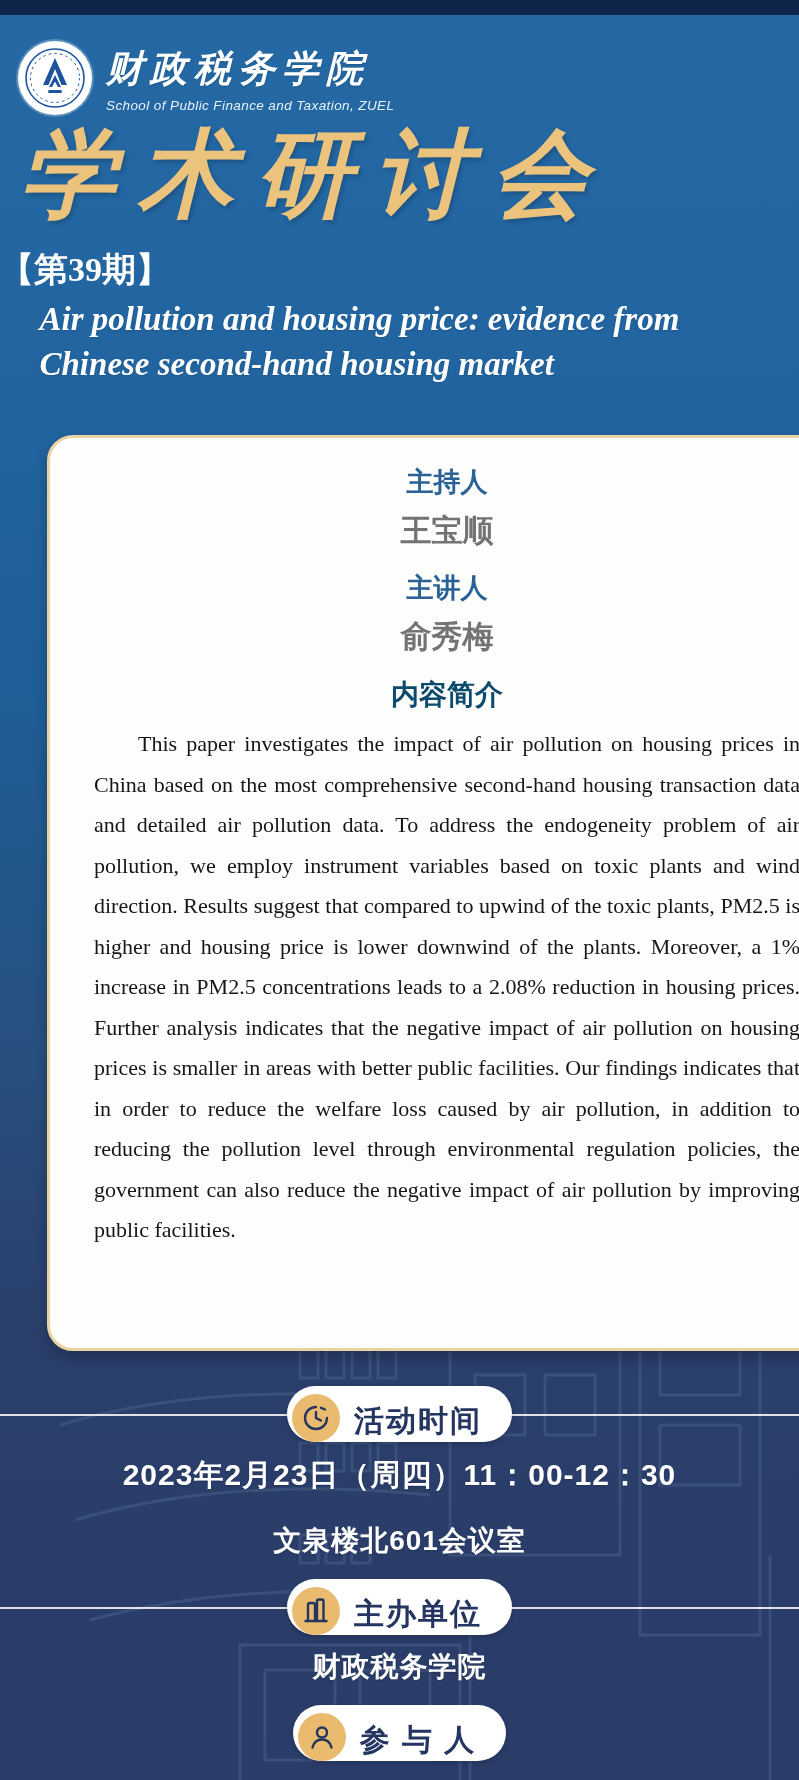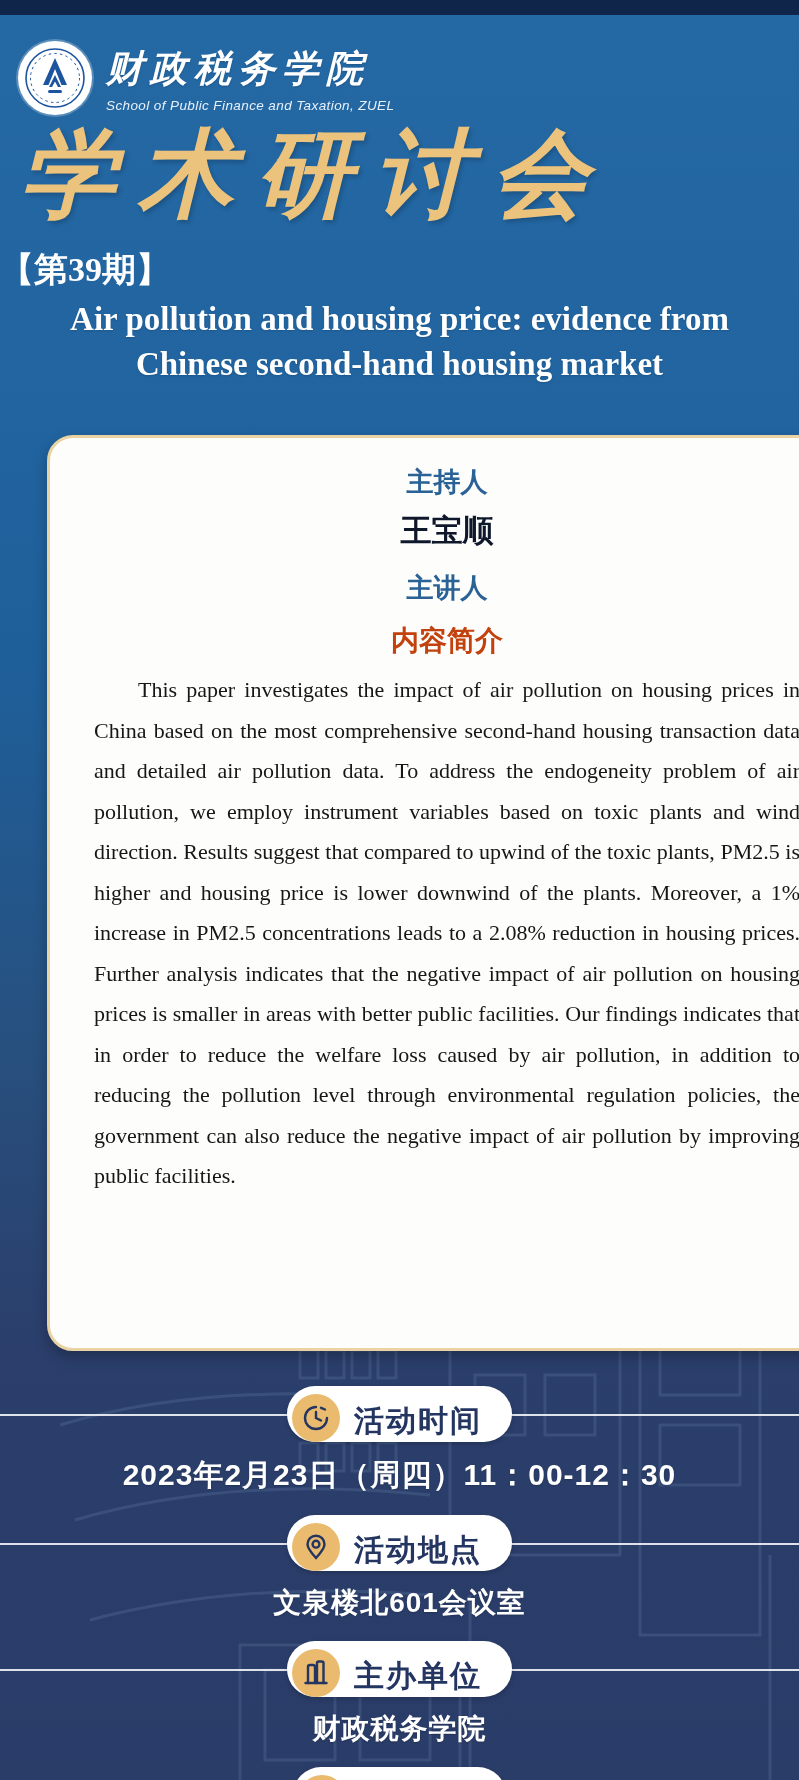--- a/index.html
+++ b/index.html
@@ -16,33 +16,33 @@
   .logo-circle{width:74px;height:74px;border-radius:50%;background:#fff;display:flex;align-items:center;justify-content:center;box-shadow:0 0 0 2px rgba(255,255,255,.25);}
   .school-names{display:flex;flex-direction:column;}
   .school-cn{color:#fff;font-size:37px;font-weight:700;font-style:italic;letter-spacing:7px;font-family:"Liberation Serif",serif;text-shadow:0 1px 2px rgba(0,0,0,.15);}
   .school-en{color:#e8f1fb;font-size:13.5px;font-style:italic;margin-top:4px;letter-spacing:.4px;}
   
   .main-title{position:absolute;top:96px;left:0;width:100%;text-align:left;
     color:#ecc37c;font-size:96px;font-weight:700;font-style:italic;letter-spacing:22px;
     font-family:"Liberation Serif",serif;text-shadow:2px 3px 4px rgba(0,0,0,.18);padding-left:20px;}
   .issue{position:absolute;top:232px;left:0;width:100%;
     color:#fff;font-size:34px;font-weight:700;font-family:"Liberation Serif",serif;}
-  .talk-title{position:absolute;top:282px;left:50%;transform:translateX(-50%);width:720px;text-align:center;
+  .talk-title{position:absolute;top:282px;left:50%;transform:translateX(-50%);width:720px;text-align:left;
     color:#fff;font-size:33px;font-weight:700;line-height:45px;font-family:"Liberation Serif",serif;
-    text-shadow:0 1px 2px rgba(0,0,0,.15);}
+    text-shadow:0 1px 2px rgba(0,0,0,.15);font-style:italic;}
   
   .card{position:absolute;top:420px;left:47px;width:790px;height:916px;box-sizing:border-box;
     background:#fdfdfc;border:3px solid #e9d3a2;border-radius:26px;
     box-shadow:0 6px 14px rgba(0,0,0,.25);
     padding:18px 34px 14px 44px;}
   .role-label{text-align:center;color:#2b6296;font-size:27px;font-weight:700;margin-top:8px;font-family:"Liberation Serif",serif;}
-  .role-name{text-align:center;color:#0f172a;font-size:31px;font-weight:700;margin-top:10px;margin-bottom:18px;font-family:"Liberation Serif",serif;}
+  .role-name{text-align:center;color:#737373;font-size:31px;font-weight:700;margin-top:10px;margin-bottom:18px;font-family:"Liberation Serif",serif;}
   .bio{color:#161616;font-size:22px;line-height:37.5px;text-align:justify;text-indent:2em;margin-top:14px;
     font-family:"Liberation Serif",serif;}
-  .abstract-label{text-align:center;color:#c2410c;font-size:28px;font-weight:700;margin-top:16px;font-family:"Liberation Serif",serif;}
+  .abstract-label{text-align:center;color:#0c4a6e;font-size:28px;font-weight:700;margin-top:16px;font-family:"Liberation Serif",serif;}
   .abstract{color:#161616;font-size:22px;line-height:40.5px;text-align:justify;text-indent:2em;margin-top:10px;
     font-family:"Liberation Serif",serif;}
   
   .details{position:absolute;top:1368px;left:0;width:100%;display:flex;flex-direction:column;align-items:center;}
   .badge-row{position:relative;width:100%;height:62px;display:flex;align-items:center;justify-content:center;}
   .badge-line{position:absolute;left:0;top:50%;width:100%;height:1.5px;background:rgba(255,255,255,.85);}
   .pill{position:relative;z-index:1;display:inline-flex;align-items:flex-end;background:#fff;border-radius:40px;
     height:56px;padding:0 30px 0 5px;box-shadow:0 2px 5px rgba(0,0,0,.2);}
   .pill-icon{width:48px;height:48px;border-radius:50%;background:#eaba6e;display:flex;align-items:center;justify-content:center;margin-right:14px;flex:none;}
   .pill-label{color:#233560;font-size:30px;font-weight:700;letter-spacing:2px;white-space:nowrap;}
@@ -112,20 +112,21 @@
   <div class="main-title">学术研讨会</div>
 
   <div class="issue">【第39期】</div>
 
   <div class="talk-title">Air pollution and housing price: evidence from Chinese second-hand housing market</div>
 
   <div class="card">
     <div class="role-label">主持人</div>
     <div class="role-name">王宝顺</div>
     <div class="role-label">主讲人</div>
+    <div class="role-name">俞秀梅</div>
     <div class="abstract-label">内容简介</div>
     <div class="abstract">This paper investigates the impact of air pollution on housing prices in China based on the most comprehensive second-hand housing transaction data and detailed air pollution data. To address the endogeneity problem of air pollution, we employ instrument variables based on toxic plants and wind direction. Results suggest that compared to upwind of the toxic plants, PM2.5 is higher and housing price is lower downwind of the plants. Moreover, a 1% increase in PM2.5 concentrations leads to a 2.08% reduction in housing prices. Further analysis indicates that the negative impact of air pollution on housing prices is smaller in areas with better public facilities. Our findings indicates that in order to reduce the welfare loss caused by air pollution, in addition to reducing the pollution level through environmental regulation policies, the government can also reduce the negative impact of air pollution by improving public facilities.</div>
   </div>
 
   <div class="details">
 
     <div class="badge-row">
       <div class="badge-line"></div>
       <div class="pill">
         <span class="pill-icon">
@@ -133,32 +134,20 @@
             <path d="M25 14 A 11 11 0 1 1 14 3"></path>
             <path d="M14 8 L14 14 L19 16.5"></path>
             <path d="M19 3.8 L23 5.5"></path>
           </svg>
         </span>
         <span class="pill-label">活动时间</span>
       </div>
     </div>
     <div class="detail-value date">2023年2月23日（周四）11：00-12：30</div>
 
-    <div class="badge-row">
-      <div class="badge-line"></div>
-      <div class="pill">
-        <span class="pill-icon">
-          <svg width="28" height="28" viewBox="0 0 28 28" fill="none" stroke="#233560" stroke-width="2.4" stroke-linecap="round">
-            <path d="M14 25 C 9 19.5 5.5 15.5 5.5 11.2 A 8.5 8.5 0 0 1 22.5 11.2 C 22.5 15.5 19 19.5 14 25 Z"></path>
-            <circle cx="14" cy="11.2" r="3.4"></circle>
-          </svg>
-        </span>
-        <span class="pill-label">活动地点</span>
-      </div>
-    </div>
     <div class="detail-value">文泉楼北601会议室</div>
 
     <div class="badge-row">
       <div class="badge-line"></div>
       <div class="pill">
         <span class="pill-icon">
           <svg width="28" height="28" viewBox="0 0 28 28" fill="none" stroke="#233560" stroke-width="2.4" stroke-linecap="round" stroke-linejoin="round">
             <path d="M6 24 L6 8 Q6 6 8 6 L11 6 Q13 6 13 8 L13 24"></path>
             <path d="M15 24 L15 4 Q15 2.5 17 2.5 L19.5 2.5 Q21.5 2.5 21.5 4 L21.5 24"></path>
             <line x1="3.5" y1="24" x2="24.5" y2="24"></line>

